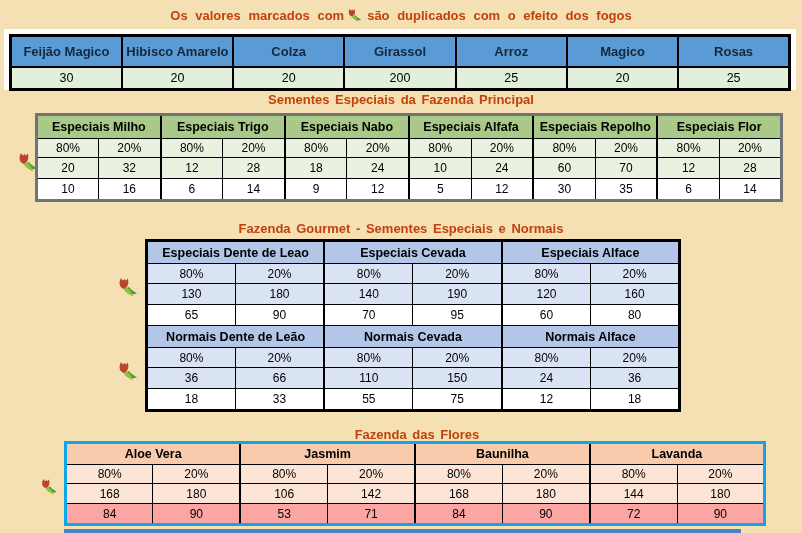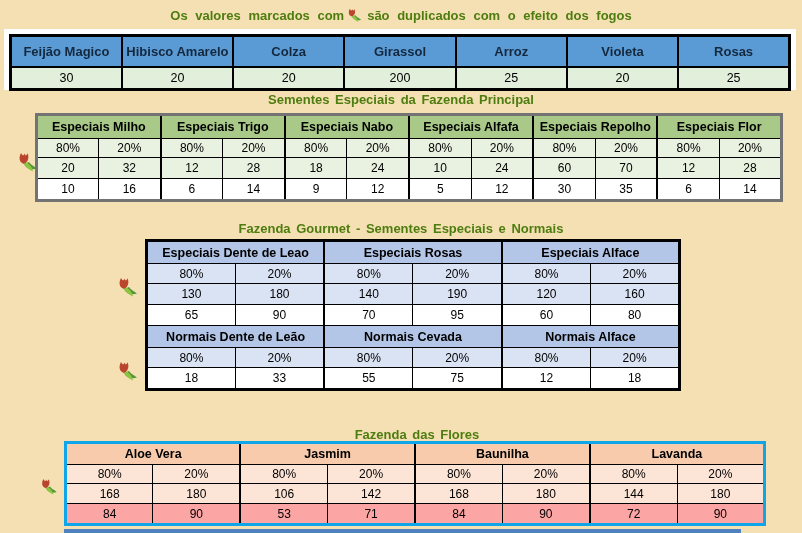--- a/index.html
+++ b/index.html
@@ -4,21 +4,21 @@
 <style>
   html,body{margin:0;padding:0;}
   body{
     width:802px;height:533px;position:relative;overflow:hidden;
     background:#F5E0B3;
     font-family:"Liberation Sans",sans-serif;
     color:#000;
   }
   .sec-title{
     position:absolute;left:0;width:802px;text-align:center;
-    font-weight:bold;font-size:13px;color:#4d7c0f;word-spacing:2px;
+    font-weight:bold;font-size:13px;color:#c2410c;word-spacing:2px;
   }
   #legend{top:8px;word-spacing:4px;}
   #legend .ico{display:inline-block;vertical-align:-3px;margin:0 3px;}
   #title-principal{top:92px;}
   #title-gourmet{top:221px;}
   #title-flores{top:427px;padding-left:16px;}
 
   table{border-collapse:collapse;position:absolute;table-layout:fixed;padding-left:12px;}
   th,td{padding:0;text-align:center;white-space:nowrap;overflow:hidden;}
 
@@ -75,21 +75,21 @@
 
 <div id="panel-main"></div>
 <table id="table-main">
   <tbody>
       <tr>
     <th>Feijão Magico</th>
     <th>Hibisco Amarelo</th>
     <th>Colza</th>
     <th>Girassol</th>
     <th>Arroz</th>
-    <th>Violeta</th>
+    <th>Magico</th>
     <th>Rosas</th>
   </tr>
   <tr>
     <td>30</td>
     <td>20</td>
     <td>20</td>
     <td>200</td>
     <td>25</td>
     <td>20</td>
     <td>25</td>
@@ -166,21 +166,21 @@
 </svg></span>
 <span class="marker" id="icon-gourmet-b"><svg width="24" height="21" viewBox="0 0 24 21">
   <path d="M4 1 C1.5 6 2.2 10.5 7 12 C11 10.5 12.5 5.5 10.5 1.3 C9.5 4 8.4 4.2 7.6 1.5 C6.8 4 5.6 4 4 1 Z" fill="#B8452C"></path>
   <path d="M7 12 C9 16.5 14 18.5 20 16.5 C16.5 13.5 13.5 13 12 10 Z" fill="#57943A"></path>
   <path d="M7 12 C9.5 15 11.5 17.5 16 19.5 C15.5 15.5 12.5 12.5 10 10.5 Z" fill="#8CC63F"></path>
 </svg></span>
 <table id="table-gourmet">
   <tbody>
       <tr>
     <th colspan="2">Especiais Dente de Leao</th>
-    <th colspan="2">Especiais Rosas</th>
+    <th colspan="2">Especiais Cevada</th>
     <th colspan="2">Especiais Alface</th>
   </tr>
   <tr class="pct">
     <td class="gl">80%</td>
     <td>20%</td>
     <td class="gl">80%</td>
     <td>20%</td>
     <td class="gl">80%</td>
     <td>20%</td>
   </tr>
@@ -205,20 +205,28 @@
     <th colspan="2">Normais Cevada</th>
     <th colspan="2">Normais Alface</th>
   </tr>
   <tr class="pct">
     <td class="gl">80%</td>
     <td>20%</td>
     <td class="gl">80%</td>
     <td>20%</td>
     <td class="gl">80%</td>
     <td>20%</td>
+  </tr>
+  <tr class="boost">
+    <td class="gl">36</td>
+    <td>66</td>
+    <td class="gl">110</td>
+    <td>150</td>
+    <td class="gl">24</td>
+    <td>36</td>
   </tr>
   <tr class="norm">
     <td class="gl">18</td>
     <td>33</td>
     <td class="gl">55</td>
     <td>75</td>
     <td class="gl">12</td>
     <td>18</td>
   </tr>
 </tbody>

